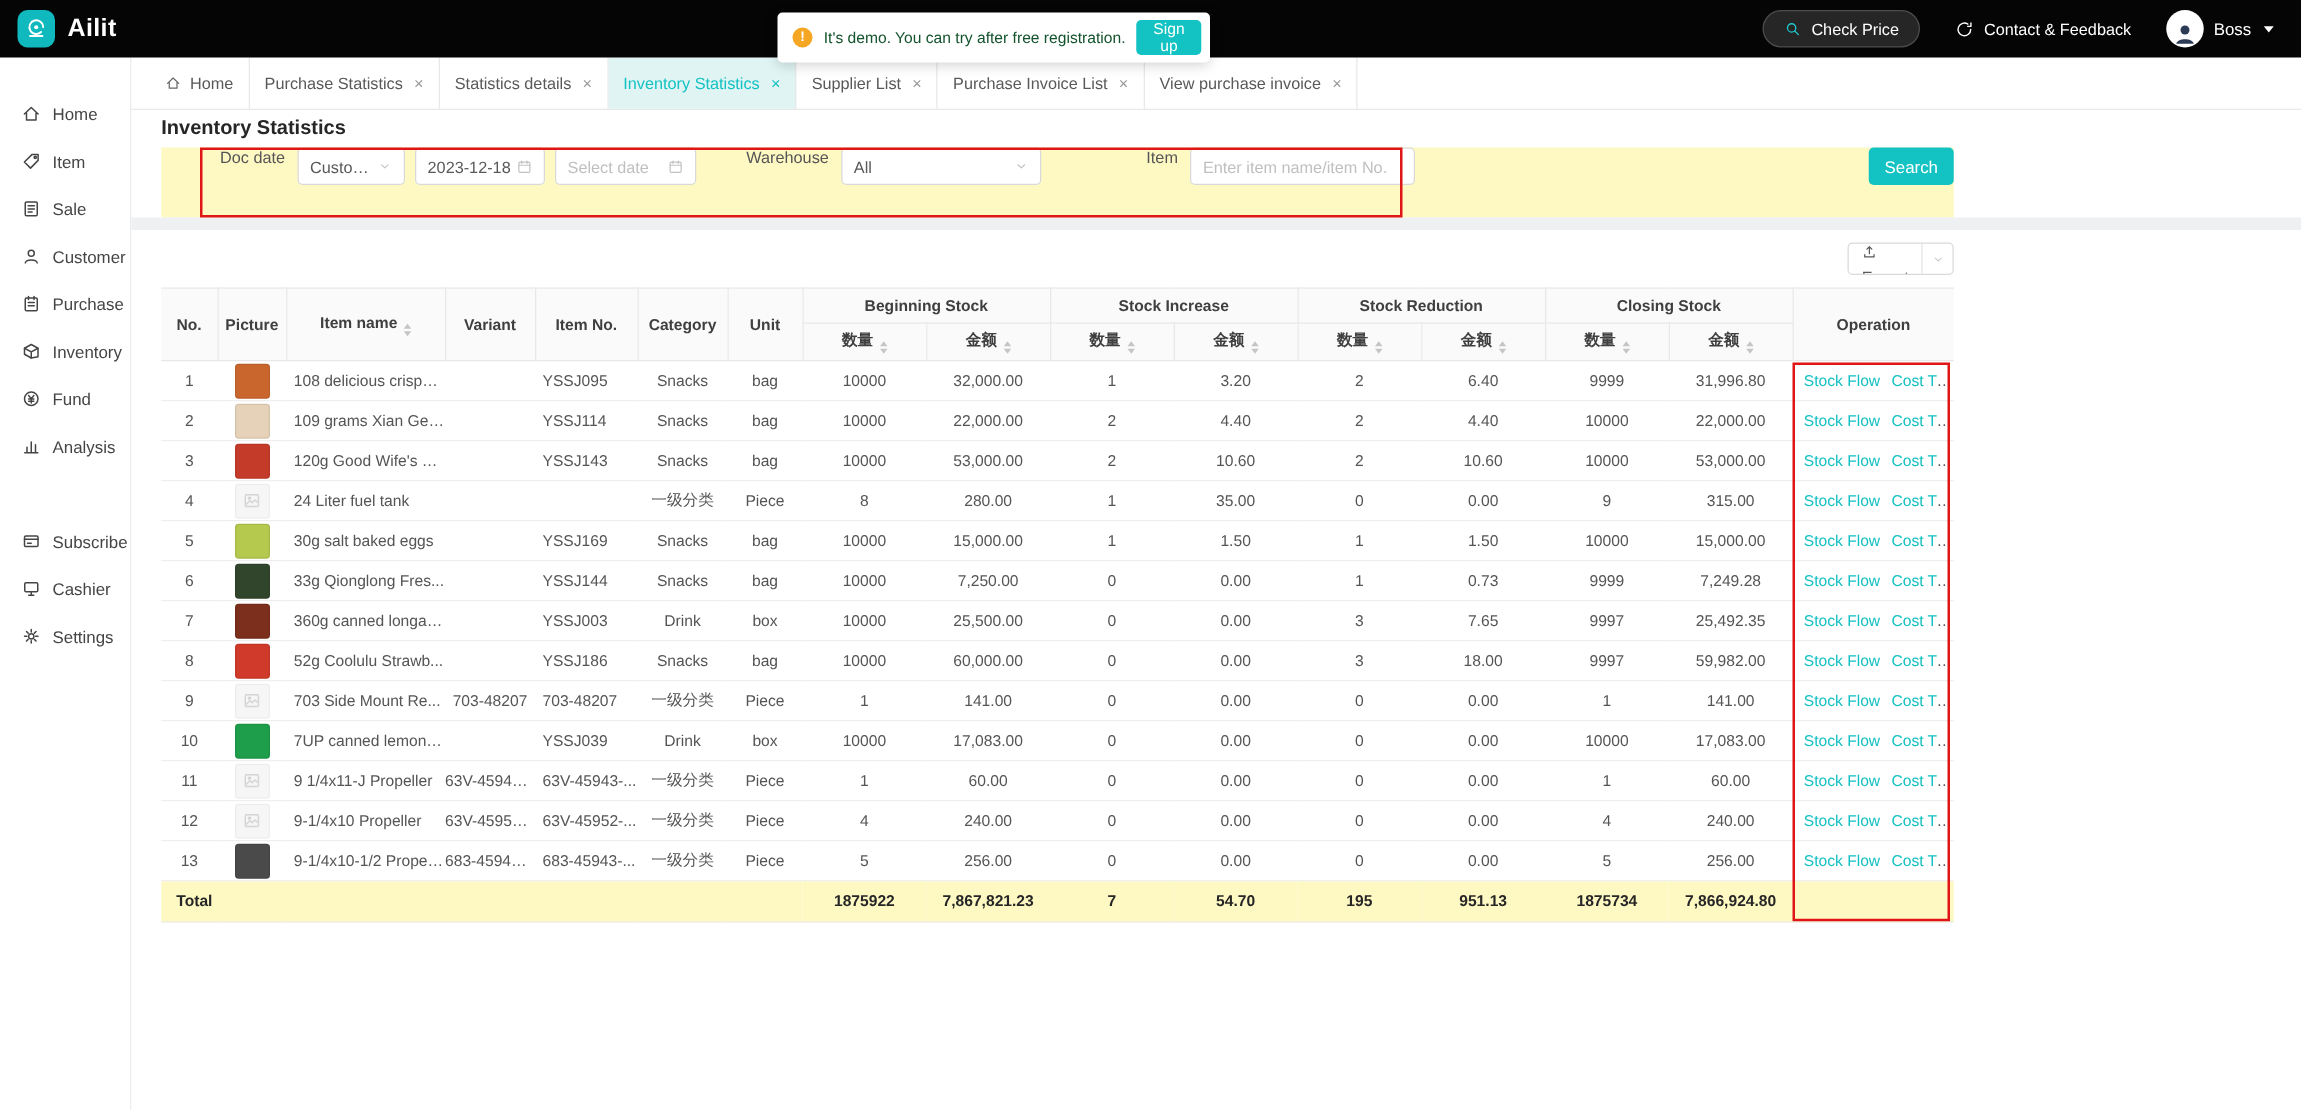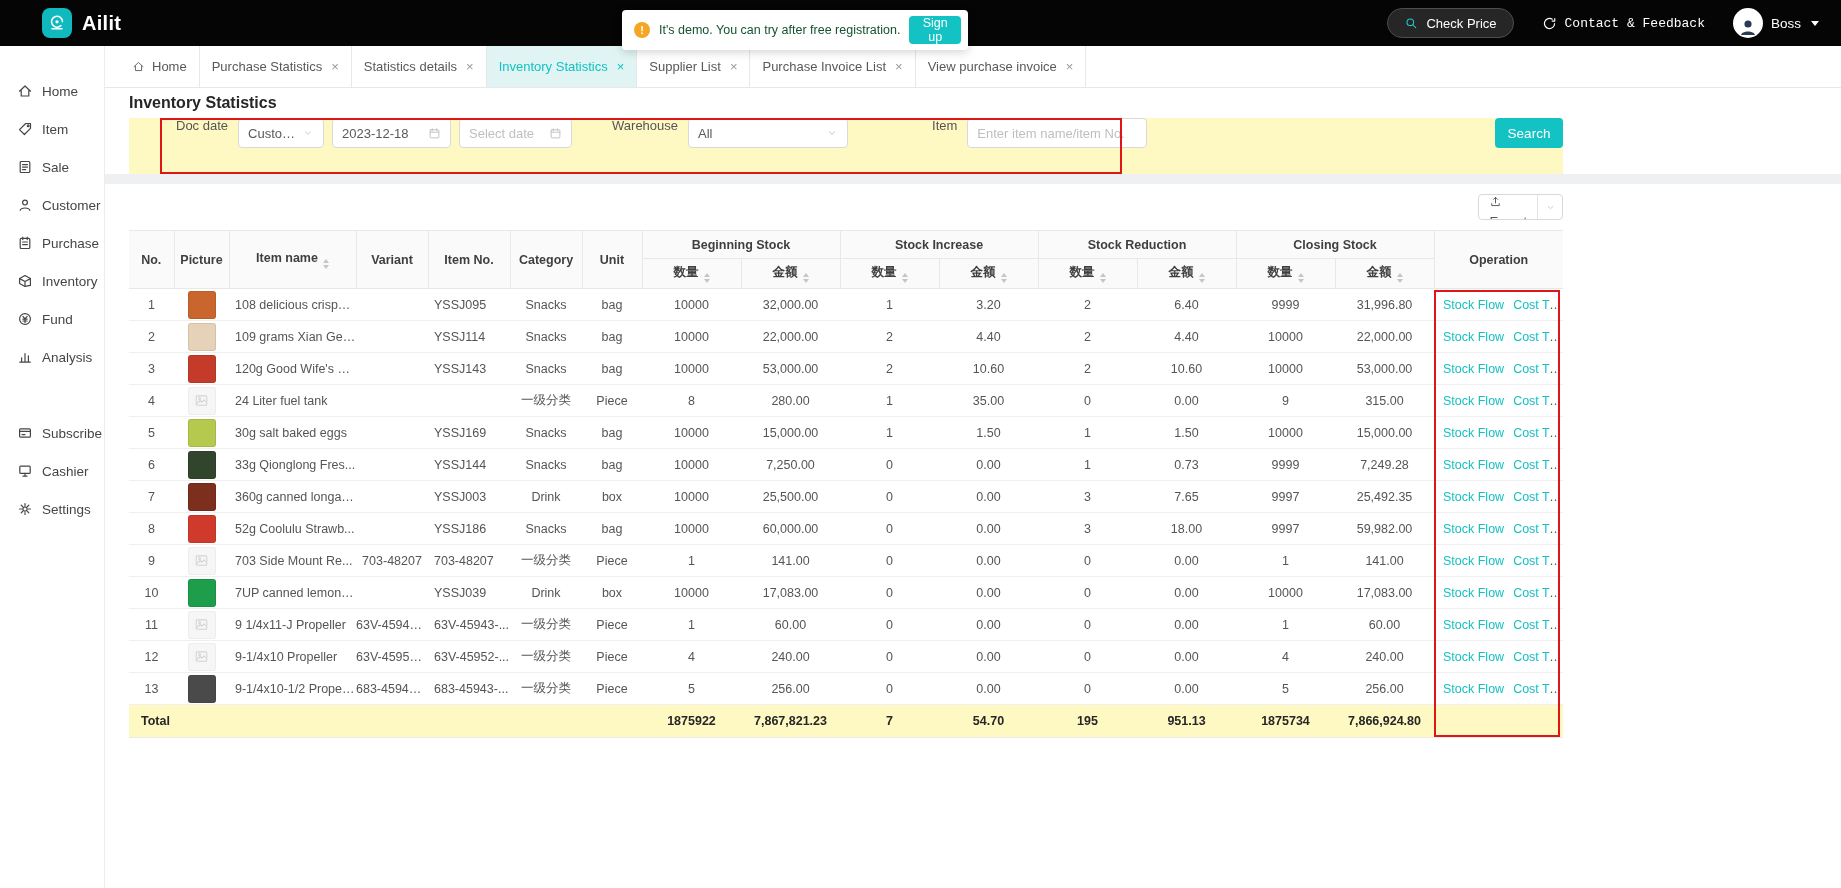--- a/index.html
+++ b/index.html
@@ -11,29 +11,29 @@
   .ic { display:inline-flex; align-items:center; justify-content:center; }
   .ic svg { width:100%; height:100%; }
   .s11{width:11px;height:11px}.s12{width:12px;height:12px}.s13{width:13px;height:13px}
   .s14{width:14px;height:14px}.s15{width:15px;height:15px}
   .s22{width:22px;height:22px}
   .gray{color:#c2c2c2}.teal{color:#1fc9cd}.navy{color:#2b3a55}
 
   
   .topbar { position:absolute; top:0; left:0; width:1841px; height:46px; background:#050505;
     display:flex; align-items:center; padding:0 22px 0 14px; z-index:30; }
-  .logo { display:flex; align-items:center; gap:10px; cursor:pointer;margin-left:28px; }
+  .logo { display:flex; align-items:center; gap:10px; cursor:pointer; }
   .logo-mark { width:30px; height:30px; border-radius:8px; background:#0fb9bd; color:#fff;
     display:flex; align-items:center; justify-content:center; }
   .logo-mark svg{width:20px;height:20px}
   .logo-text { color:#fff; font-size:20px; font-weight:700; letter-spacing:.3px; }
   .topbar-right { margin-left:auto; display:flex; align-items:center; gap:28px; }
   .check-price { display:flex; align-items:center; gap:8px; background:#262626; border:1px solid #4d4d4d;
     border-radius:16px; height:30px; padding:0 16px; color:#fff; font-size:13px; cursor:pointer; }
-  .contact { display:flex; align-items:flex-end; gap:8px; color:#fff; font-size:13px; cursor:pointer;font-family:Liberation Mono, monospace; }
+  .contact { display:flex; align-items:flex-end; gap:8px; color:#fff; font-size:13px; cursor:pointer; }
   .user { display:flex; align-items:center; gap:8px; color:#fff; font-size:13.5px; cursor:pointer; }
   .avatar { width:30px; height:30px; border-radius:50%; background:#fff; overflow:hidden;
     display:flex; align-items:flex-end; justify-content:center; }
   .tri-dn-w { width:0; height:0; border-left:4px solid transparent; border-right:4px solid transparent;
     border-top:5px solid #fff; margin-left:2px; }
 
   
   .demo-banner { position:absolute; top:10px; left:622px; width:346px; height:40px; background:#fff;
     border-radius:4px; box-shadow:0 2px 10px rgba(0,0,0,.18); display:flex; align-items:center;
     gap:9px; padding:0 7px 0 12px; z-index:40; }
@@ -65,21 +65,21 @@
   .page-head { height:30px; display:flex; align-items:center; padding-left:24px; }
   .page-title { font-size:16px; font-weight:600; color:#262626; }
 
   .filter-row { height:56px; width:1434px; margin-left:24px; display:flex; align-items:flex-start;
     padding-left:47px; background:#fef9c3; }
   .flabel { font-size:13px; color:#555; margin-right:10px; white-space:nowrap; }
   .sel,.inputbox { height:30px; border:1px solid #d9d9d9; border-radius:4px; background:#fff;
     display:flex; align-items:center; padding:0 9px; font-size:13px; color:#595959; margin-right:8px; }
   .sel { justify-content:space-between; cursor:pointer; }
   .sel-txt { overflow:hidden; white-space:nowrap; text-overflow:ellipsis; }
-  .w86{width:86px}.w92{width:113px}.w100{width:119px}.w160{width:160px}.w180{width:180px}
+  .w86{width:86px}.w92{width:113px}.w100{width:104px}.w160{width:160px}.w180{width:180px}
   .mr40{margin-right:40px!important}.mr84{margin-right:84px!important}
   .mla{margin-left:auto}
   .ph { color:#bfbfbf; }
   input.inputbox { font-family:inherit; outline:none; display:inline-block; padding:0 9px; }
   input.inputbox::placeholder { color:#bfbfbf; }
   .search-btn { margin-left:auto; width:68px; height:30px; background:#13c2c2; color:#fff; border:none;
     border-radius:4px; font-size:13.5px; cursor:pointer; font-family:inherit; }
 
   .strip { height:10px; background:#eef0f1; }
 

